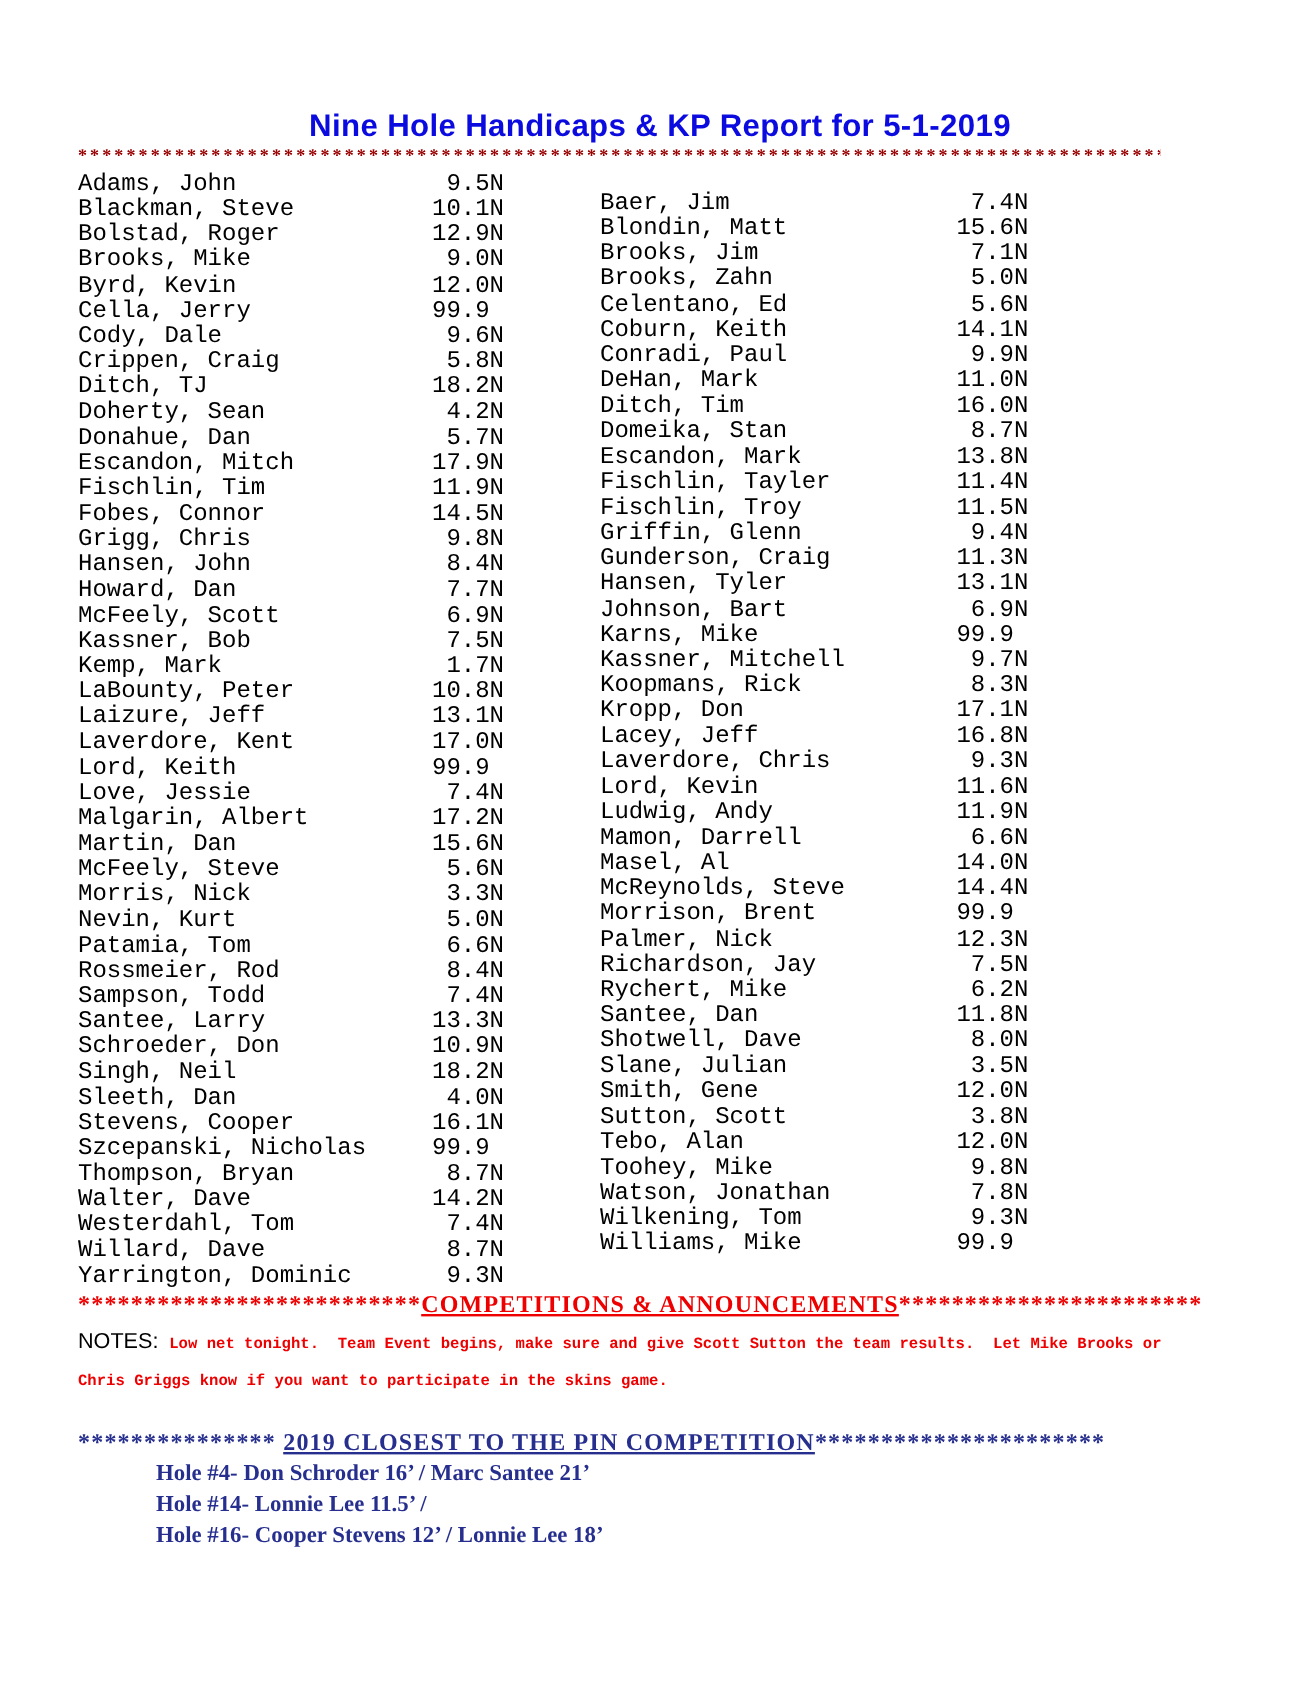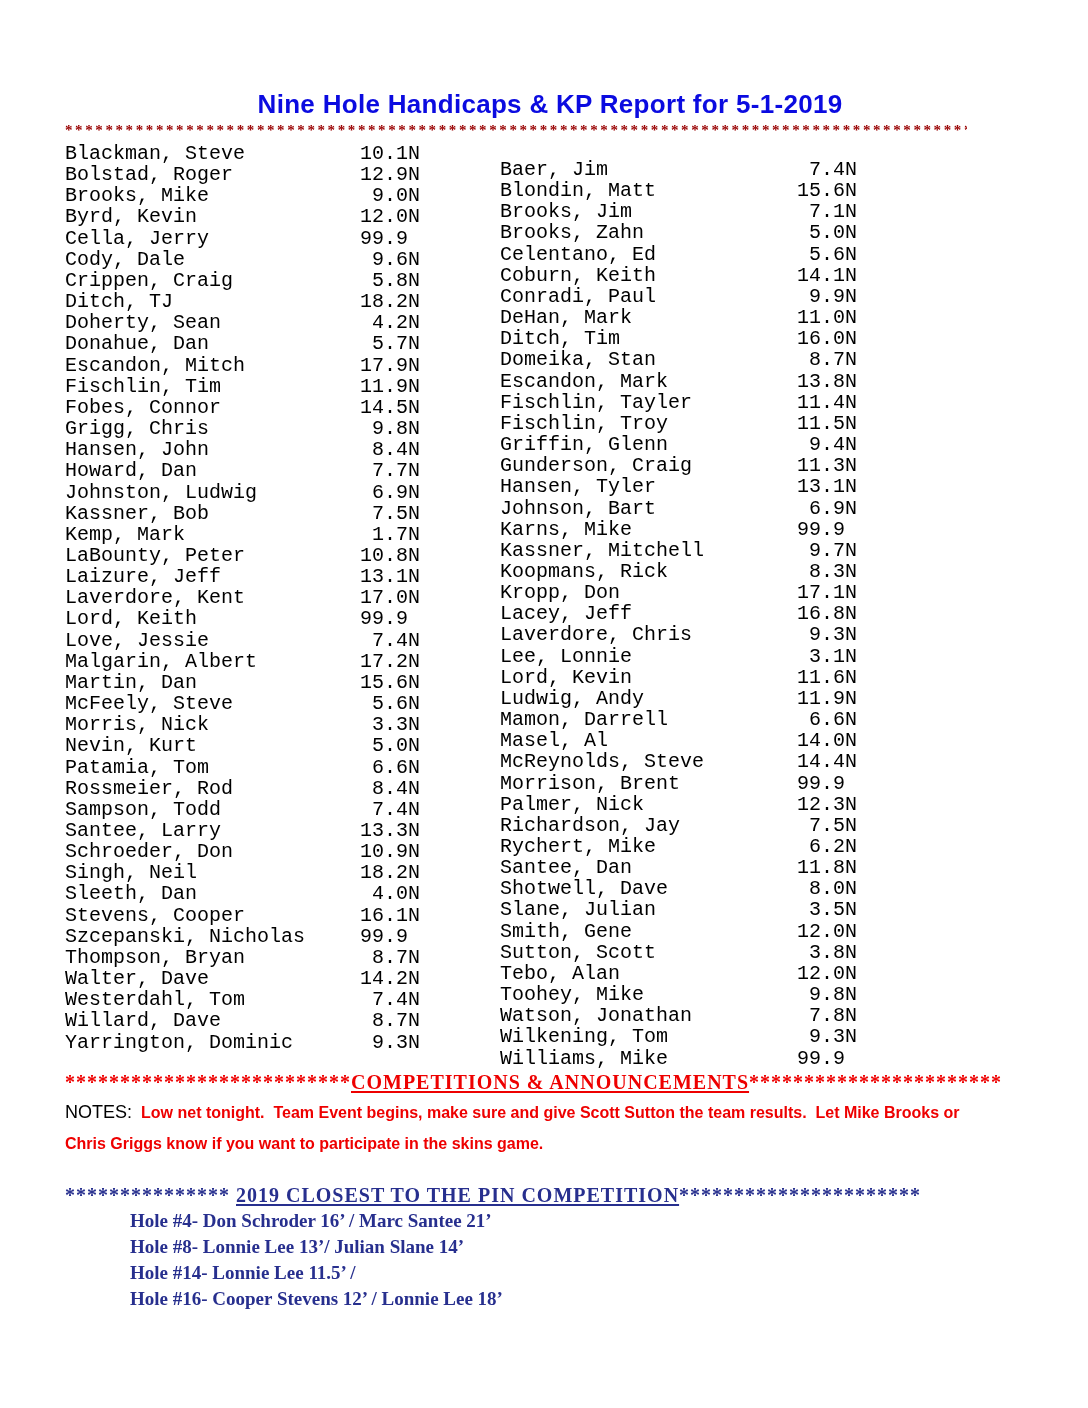--- a/index.html
+++ b/index.html
@@ -49,22 +49,22 @@
   .underl{text-decoration:underline;text-decoration-thickness:2px;text-underline-offset:2px;}
   .notes{width:938px;margin-top:2px;}
   .notes-label{
     color:var(--ink);
     font-family:"Liberation Sans",sans-serif;
     font-size:18px;line-height:31px;font-weight:400;
     margin-right:9px;
     text-align:right;
   }
   .notes-text{
-    font-family:Liberation Sans, sans-serif;font-weight:bold;
-    font-size:16px;line-height:31px;color:var(--red);
+    font-family:Liberation Mono, monospace;font-weight:bold;
+    font-size:13px;line-height:31px;color:var(--red);
     white-space:pre-wrap;
   }
   .kp-header{
     margin-top:24px;white-space:nowrap;overflow:hidden;width:970px;
     font-family:"Liberation Serif",serif;font-weight:bold;
     font-size:20px;line-height:25px;letter-spacing:1px;
     color:var(--navy);
   }
   .kp-lines{
     margin-left:65px;
@@ -77,20 +77,24 @@
 
 <div class="content">
 
   <div class="title">Nine Hole Handicaps &amp; KP Report for 5-1-2019</div>
 
   <div class="sep">******************************************************************************************</div>
 
   <div class="roster">
     <div class="colL" id="roster-left">
         <div class="row">
+          <span class="pname">Adams, John</span>
+          <span class="phcp"> 9.5N</span>
+        </div>
+        <div class="row">
           <span class="pname">Blackman, Steve</span>
           <span class="phcp">10.1N</span>
         </div>
         <div class="row">
           <span class="pname">Bolstad, Roger</span>
           <span class="phcp">12.9N</span>
         </div>
         <div class="row">
           <span class="pname">Brooks, Mike</span>
           <span class="phcp"> 9.0N</span>
@@ -141,21 +145,21 @@
         </div>
         <div class="row">
           <span class="pname">Hansen, John</span>
           <span class="phcp"> 8.4N</span>
         </div>
         <div class="row">
           <span class="pname">Howard, Dan</span>
           <span class="phcp"> 7.7N</span>
         </div>
         <div class="row">
-          <span class="pname">Johnston, Ludwig</span>
+          <span class="pname">McFeely, Scott</span>
           <span class="phcp"> 6.9N</span>
         </div>
         <div class="row">
           <span class="pname">Kassner, Bob</span>
           <span class="phcp"> 7.5N</span>
         </div>
         <div class="row">
           <span class="pname">Kemp, Mark</span>
           <span class="phcp"> 1.7N</span>
         </div>
@@ -343,24 +347,20 @@
         </div>
         <div class="row">
           <span class="pname">Lacey, Jeff</span>
           <span class="phcp">16.8N</span>
         </div>
         <div class="row">
           <span class="pname">Laverdore, Chris</span>
           <span class="phcp"> 9.3N</span>
         </div>
         <div class="row">
-          <span class="pname">Lee, Lonnie</span>
-          <span class="phcp"> 3.1N</span>
-        </div>
-        <div class="row">
           <span class="pname">Lord, Kevin</span>
           <span class="phcp">11.6N</span>
         </div>
         <div class="row">
           <span class="pname">Ludwig, Andy</span>
           <span class="phcp">11.9N</span>
         </div>
         <div class="row">
           <span class="pname">Mamon, Darrell</span>
           <span class="phcp"> 6.6N</span>
@@ -433,18 +433,17 @@
   </div>
 
   <div class="comp-header"><span>**************************</span><span class="underl">COMPETITIONS &amp; ANNOUNCEMENTS</span><span>***********************</span></div>
 
   <div class="notes"><span class="notes-label">NOTES:</span><span class="notes-text">Low net tonight.  Team Event begins, make sure and give Scott Sutton the team results.  Let Mike Brooks or Chris Griggs know if you want to participate in the skins game.</span></div>
 
   <div class="kp-header"><span style="white-space:pre">*************** </span><span class="underl">2019 CLOSEST TO THE PIN COMPETITION</span><span>**********************</span></div>
 
   <div class="kp-lines" id="kp-lines">
       <div>Hole #4- Don Schroder 16’ / Marc Santee 21’</div>
-      <div>Hole #8- Lonnie Lee 13’/ Julian Slane 14’</div>
       <div>Hole #14- Lonnie Lee 11.5’ /</div>
       <div>Hole #16- Cooper Stevens 12’ / Lonnie Lee 18’</div>
     </div>
 
 </div>
 
 </body></html>

